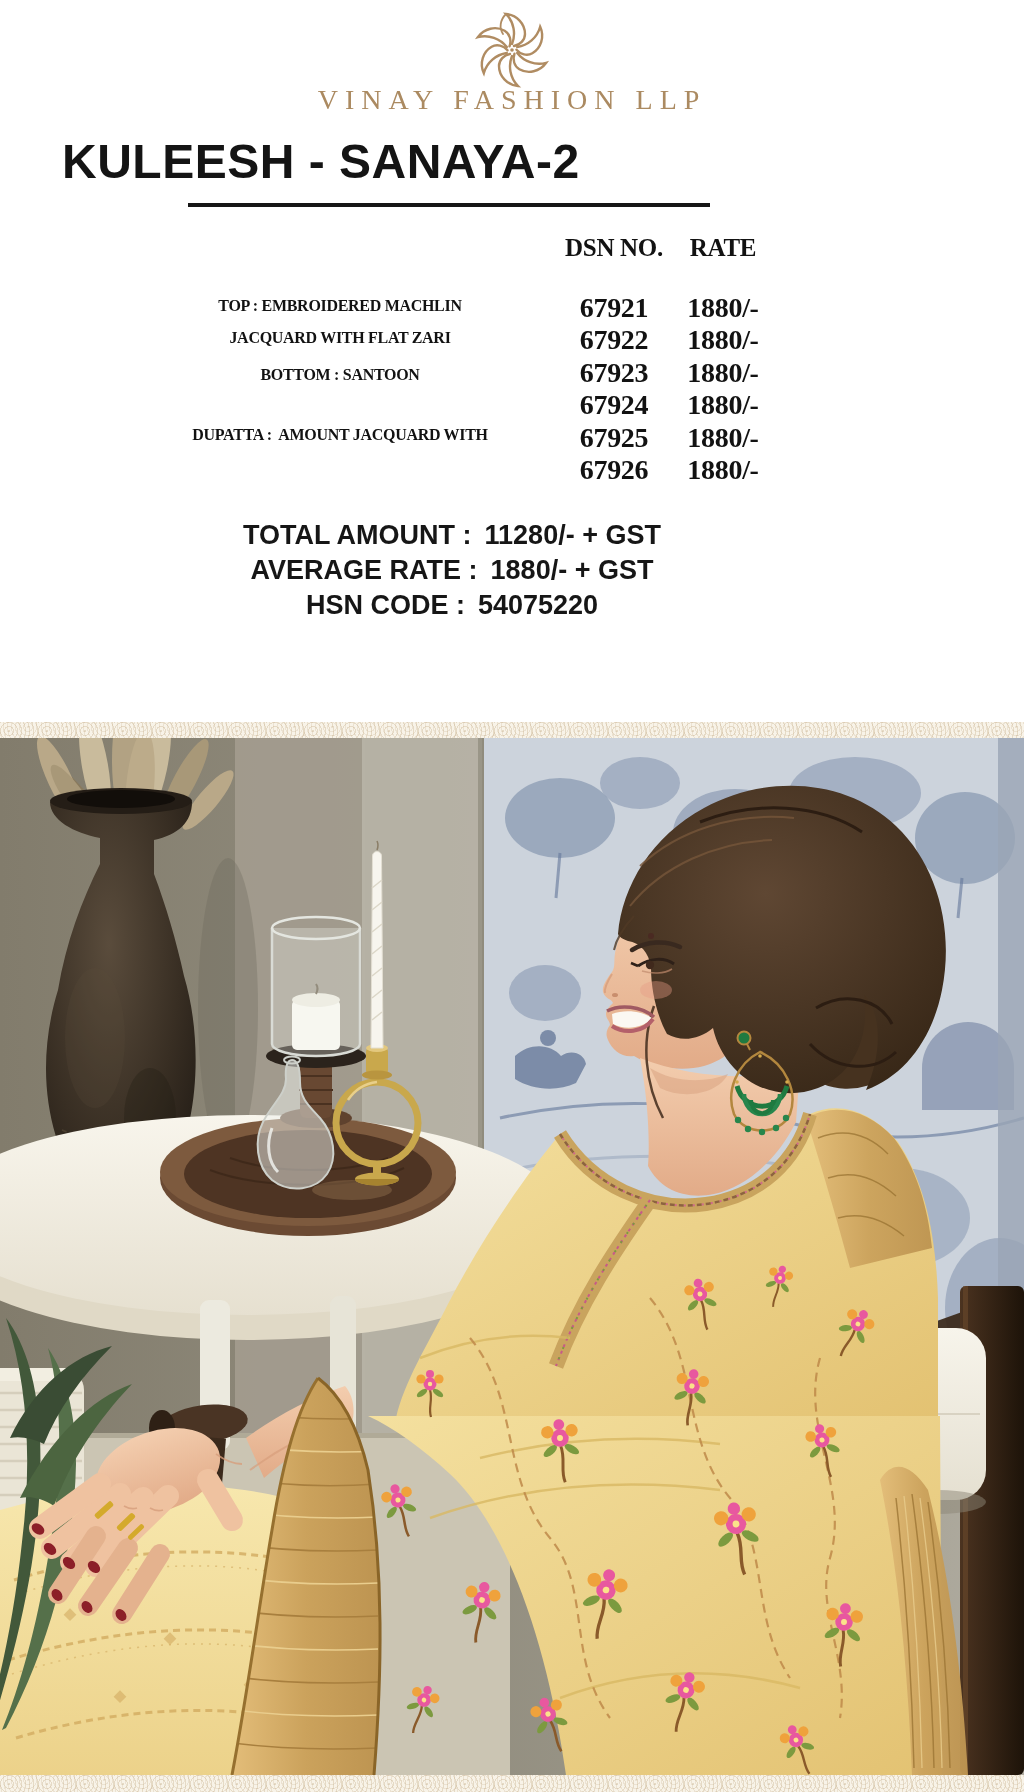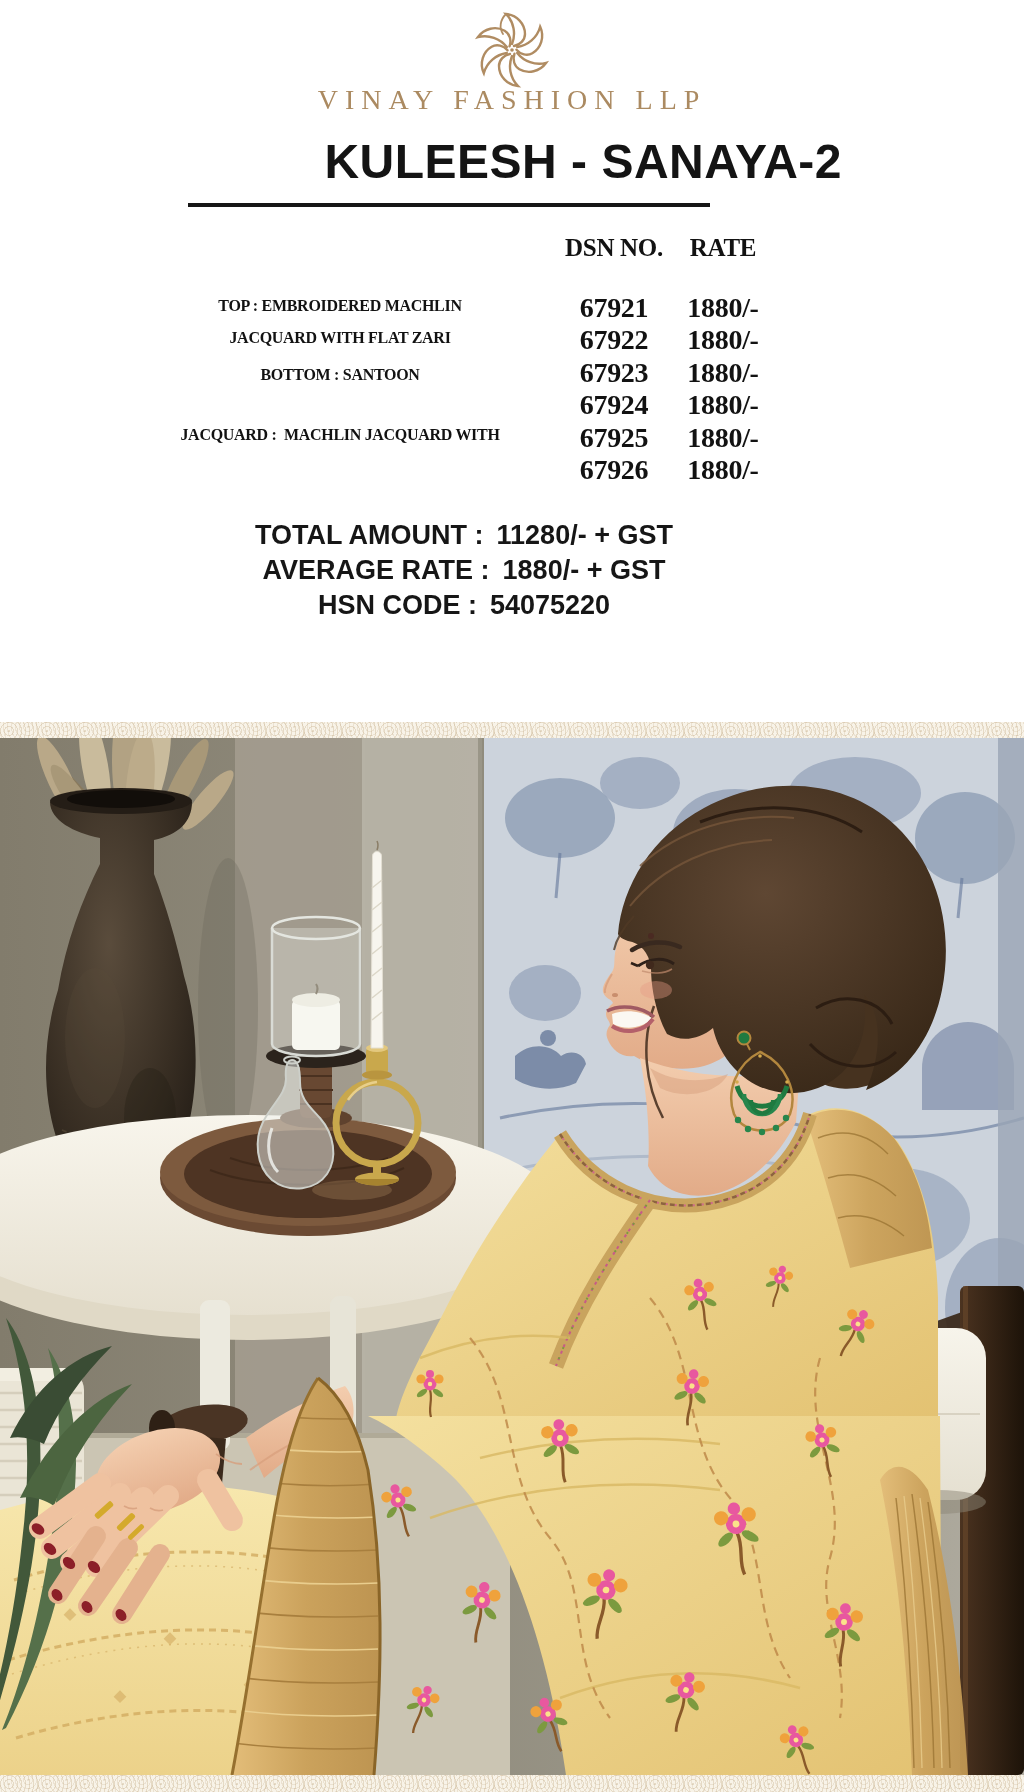--- a/index.html
+++ b/index.html
@@ -2,30 +2,30 @@
 <html><head>
 <meta charset="utf-8">
 <style>
   html,body{margin:0;padding:0;background:#ffffff;}
   .canvas{position:relative;width:1024px;height:1792px;background:#ffffff;overflow:hidden;
           font-family:"Liberation Sans",sans-serif;}
   .abs{position:absolute;}
   .brand-name{left:0;top:84px;width:1024px;text-align:center;
               font-family:"Liberation Serif",serif;font-size:28px;letter-spacing:7px;
               color:#ab8a61;}
-  .title{left:62px;top:134px;width:780px;text-align:right;font-size:48px;font-weight:700;
+  .title{left:62px;top:134px;width:780px;text-align:left;font-size:48px;font-weight:700;
          color:#141414;letter-spacing:.5px;}
   .rule{left:188px;top:203px;width:522px;height:4px;background:#161616;}
   .th{font-family:"Liberation Serif",serif;font-weight:700;font-size:25px;color:#121212;
       text-align:center;letter-spacing:-.3px;}
   .desc-line{font-family:"Liberation Serif",serif;font-weight:700;font-size:16px;color:#121212;
              left:95px;width:490px;text-align:center;white-space:pre;letter-spacing:-.3px;}
   .num-col{font-family:"Liberation Serif",serif;font-weight:700;font-size:28px;color:#121212;
            line-height:32.4px;text-align:center;letter-spacing:-.3px;}
-  .sum-line{left:74px;width:780px;text-align:center;font-size:27px;font-weight:700;color:#161616;}
+  .sum-line{left:62px;width:780px;text-align:center;font-size:27px;font-weight:700;color:#161616;}
   .sum-line .v{margin-left:13px;}
   .pattern-band{left:0;width:1024px;background-color:#f8f3e8;
     background-image:
       repeating-radial-gradient(circle at 9px 9px, rgba(186,158,116,.30) 0 1px, rgba(0,0,0,0) 1px 4px),
       repeating-radial-gradient(circle at 28px 5px, rgba(186,158,116,.20) 0 1px, rgba(0,0,0,0) 1px 4px);
     background-size:38px 18px,38px 18px;}
   .photo{left:0;top:738px;display:block;}
 </style>
 </head>
 <body>
@@ -60,21 +60,21 @@
   <div class="abs brand-name">VINAY FASHION LLP</div>
   <div class="abs title">KULEESH - SANAYA-2</div>
   <div class="abs rule"></div>
 
   <div class="abs th" style="left:540px;top:234px;width:148px">DSN NO.</div>
   <div class="abs th" style="left:658px;top:234px;width:130px">RATE</div>
 
   <div class="abs desc-line" style="top:297px">TOP : EMBROIDERED MACHLIN</div>
   <div class="abs desc-line" style="top:329px">JACQUARD WITH FLAT ZARI</div>
   <div class="abs desc-line" style="top:366px">BOTTOM : SANTOON</div>
-  <div class="abs desc-line" style="top:426px">JACQUARD :  MACHLIN JACQUARD WITH</div>
+  <div class="abs desc-line" style="top:426px">DUPATTA :  AMOUNT JACQUARD WITH</div>
 
   <div class="abs num-col" style="left:540px;top:292px;width:148px">
     <div>67921</div>
     <div>67922</div>
     <div>67923</div>
     <div>67924</div>
     <div>67925</div>
     <div>67926</div>
   </div>
 

